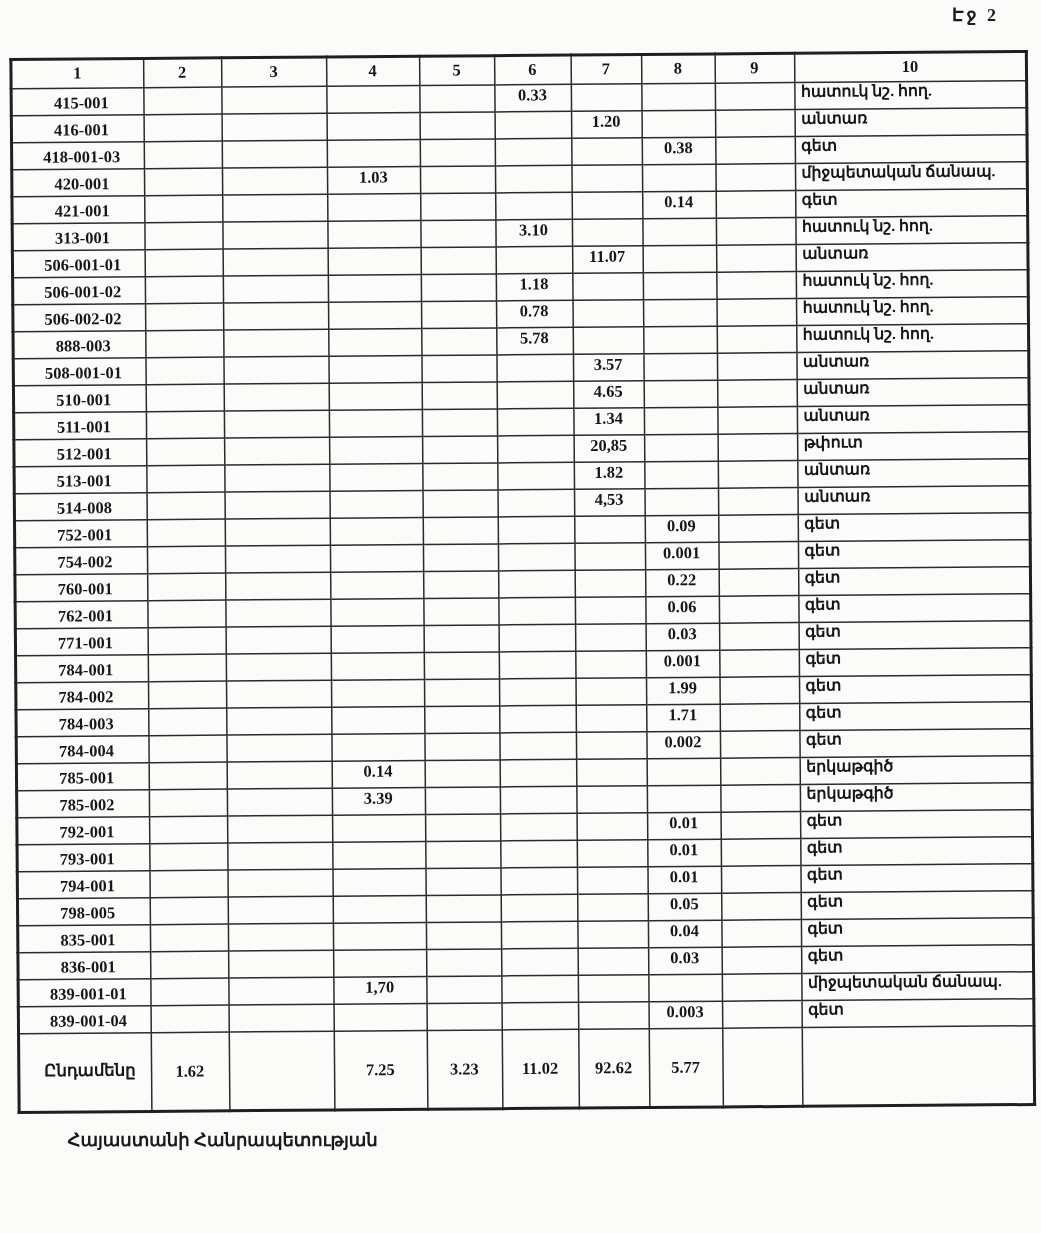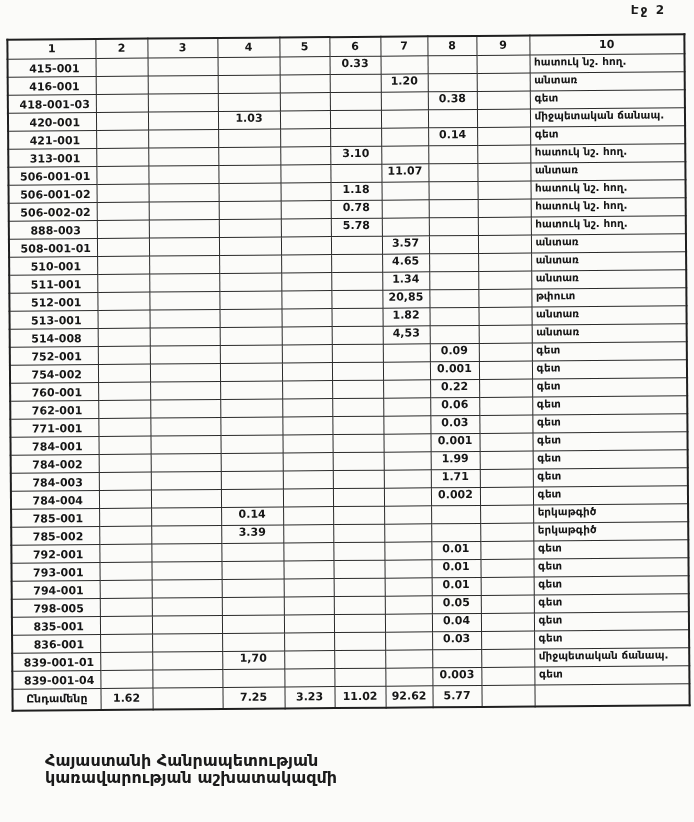--- a/index.html
+++ b/index.html
@@ -10,20 +10,21 @@
     background: #fbfbf9;
     font-family: "DejaVu Sans", sans-serif;
     color: #1b1b1b;
     overflow: hidden;
     position: relative;
   }
   .page {
     position: relative;
     width: 694px;
     height: 822px;
+    font-family: Liberation Serif, serif;
   }
   .page-label {
     position: absolute;
     top: 3px;
     right: 28px;
     font-size: 12px;
     font-weight: 700;
     letter-spacing: 2px;
   }
   .table-wrap {
@@ -70,28 +71,27 @@
     text-align: left;
     vertical-align: top;
     padding: 1px 0 0 4px;
     font-size: 10.5px;
   }
   .land-table tr.total-row td {
     height: 19px;
     vertical-align: middle;
   }
   .land-table tr.total-row td.label {
-    text-align: center;
-    padding: 0;
+    padding: 16px;
   }
   .footer-org {
     position: absolute;
     left: 45px;
     top: 752px;
-    font-size: 16px;
+    font-size: 12px;
     font-weight: 700;
     line-height: 17px;
     white-space: nowrap;
   }
   .signature {
     position: absolute;
     left: 540px;
     top: 827px;
     font-size: 13px;
     font-weight: 700;
@@ -568,18 +568,17 @@
           <td class="val">5.77</td>
           <td class="val"></td>
           <td class="cat"></td>
         </tr>
       </tfoot>
     </table>
   </div>
 
   <div class="footer-org">
     <div>Հայաստանի Հանրապետության</div>
-    <div>կառավարության աշխատակազմի</div>
   </div>
 
   <div class="signature">Ս. Թոփուզյան</div>
 
 </div>
 
 </body></html>

